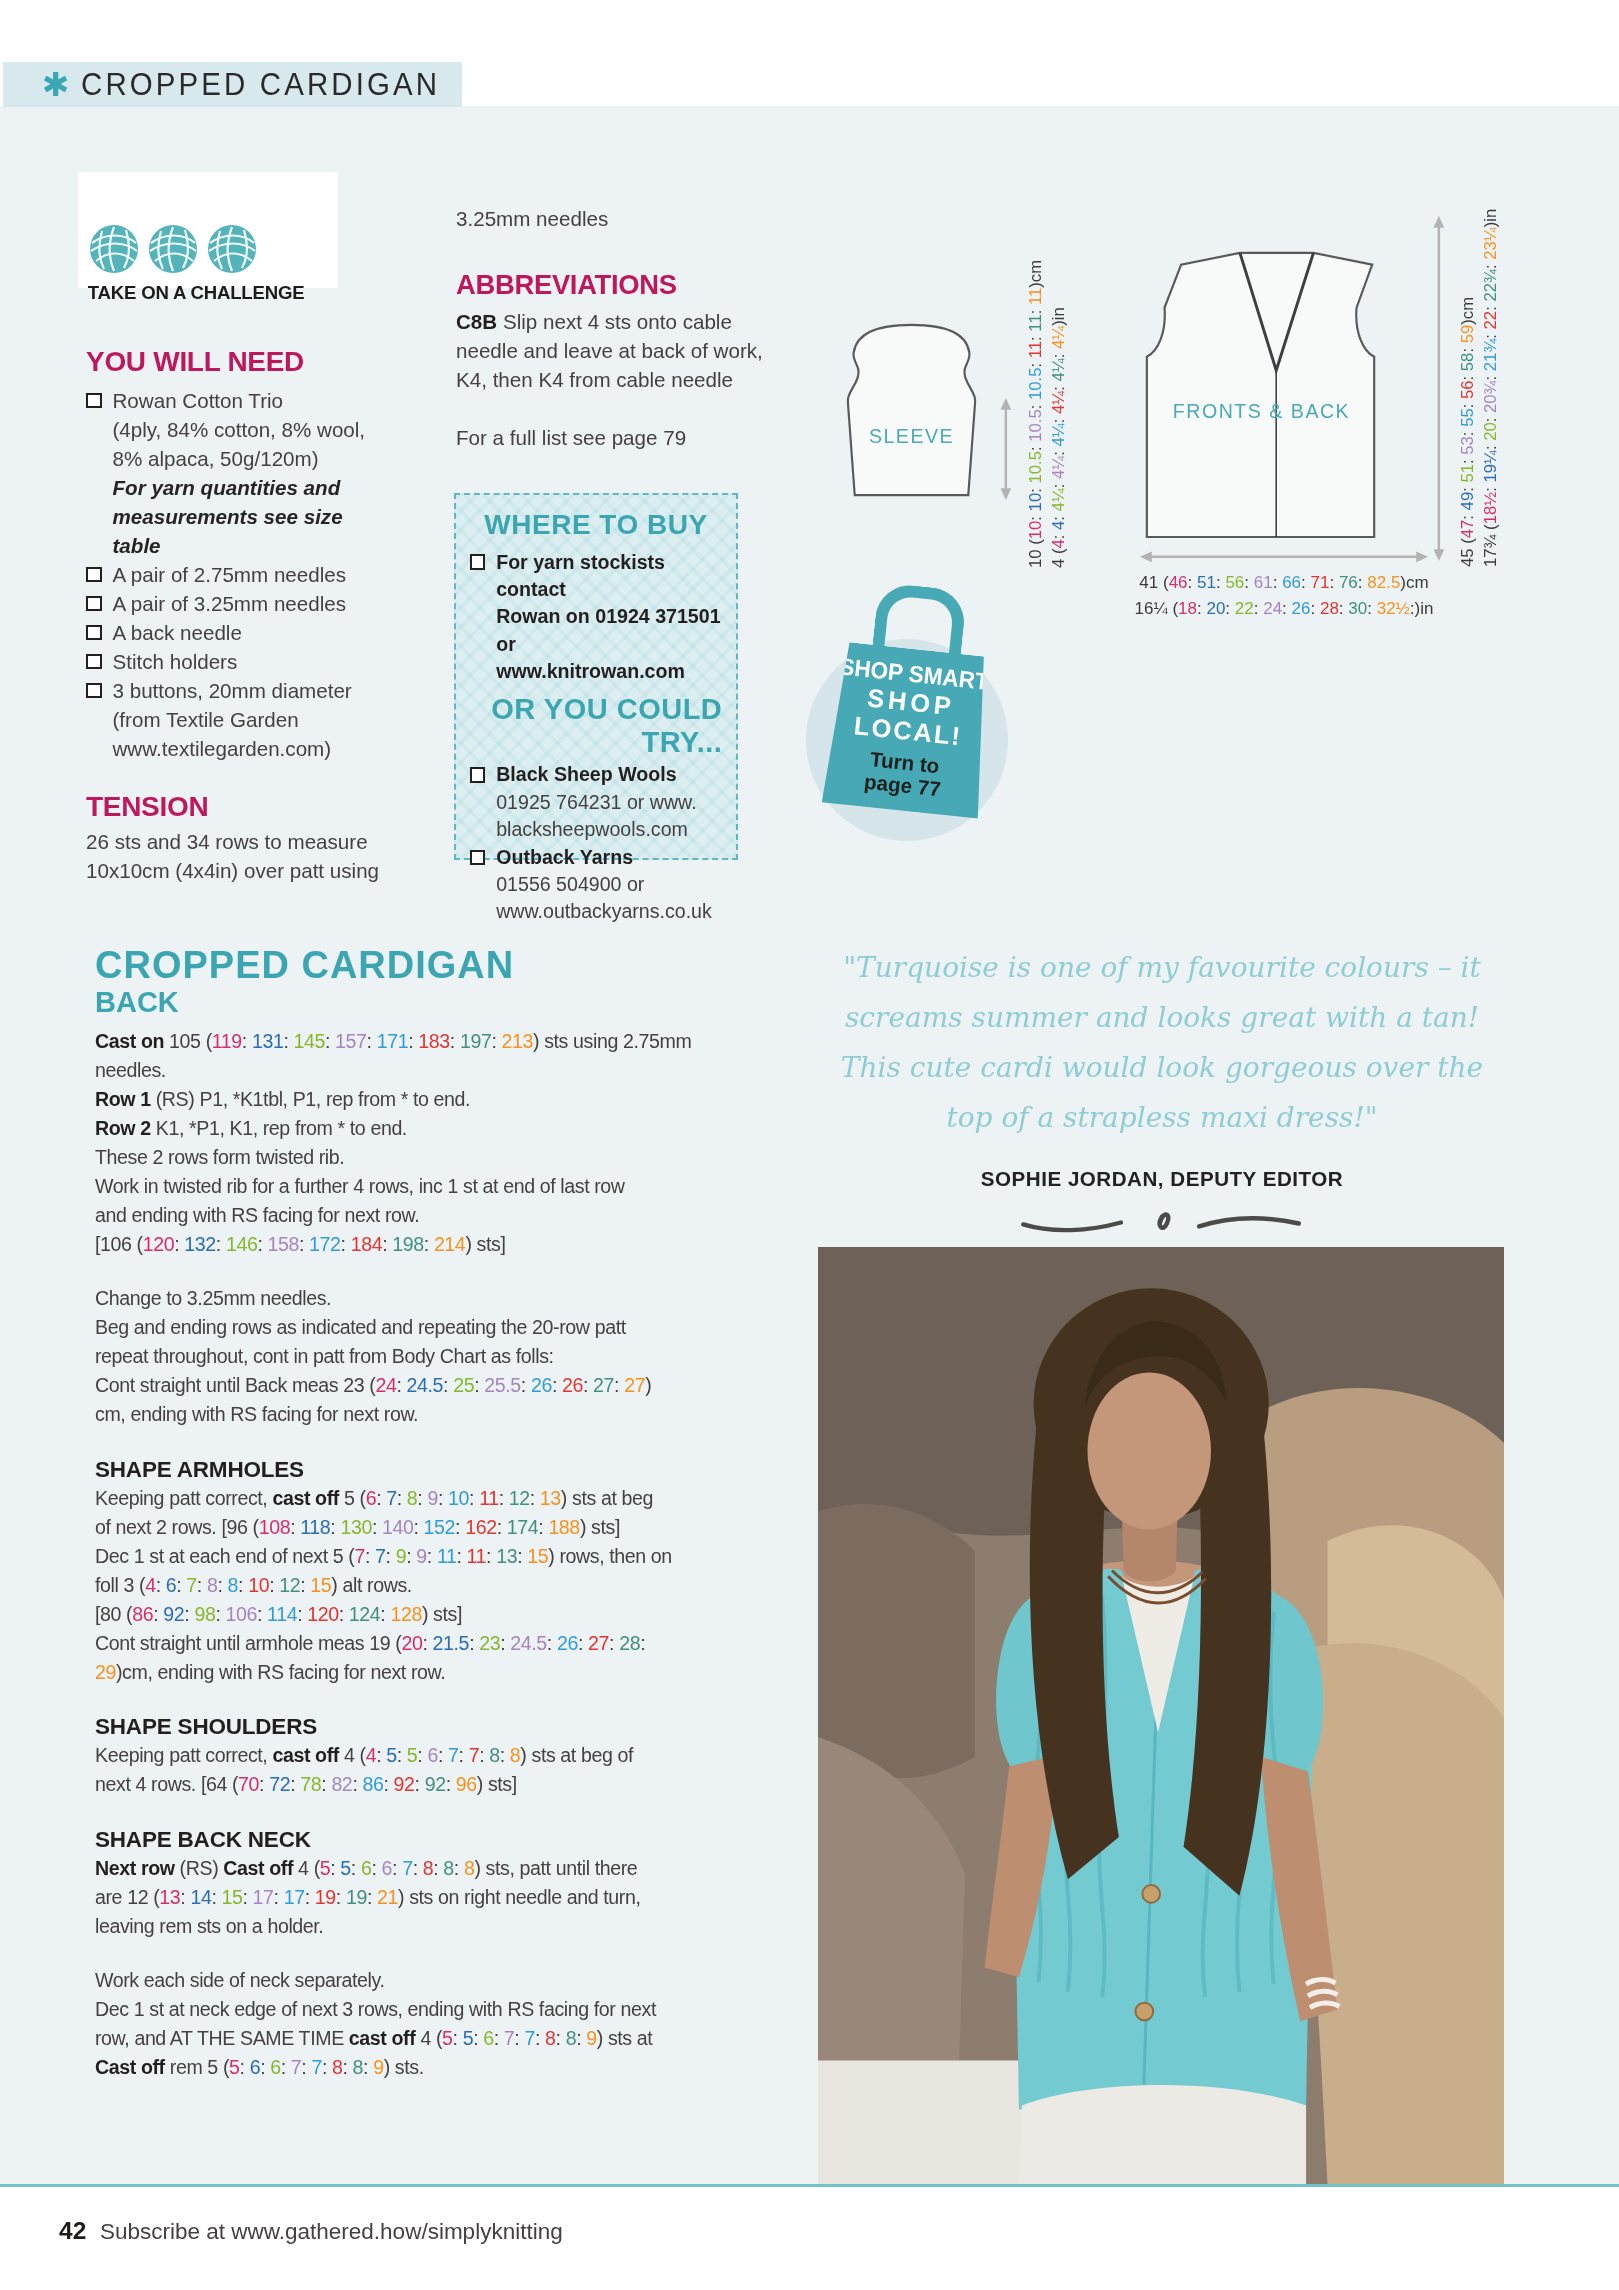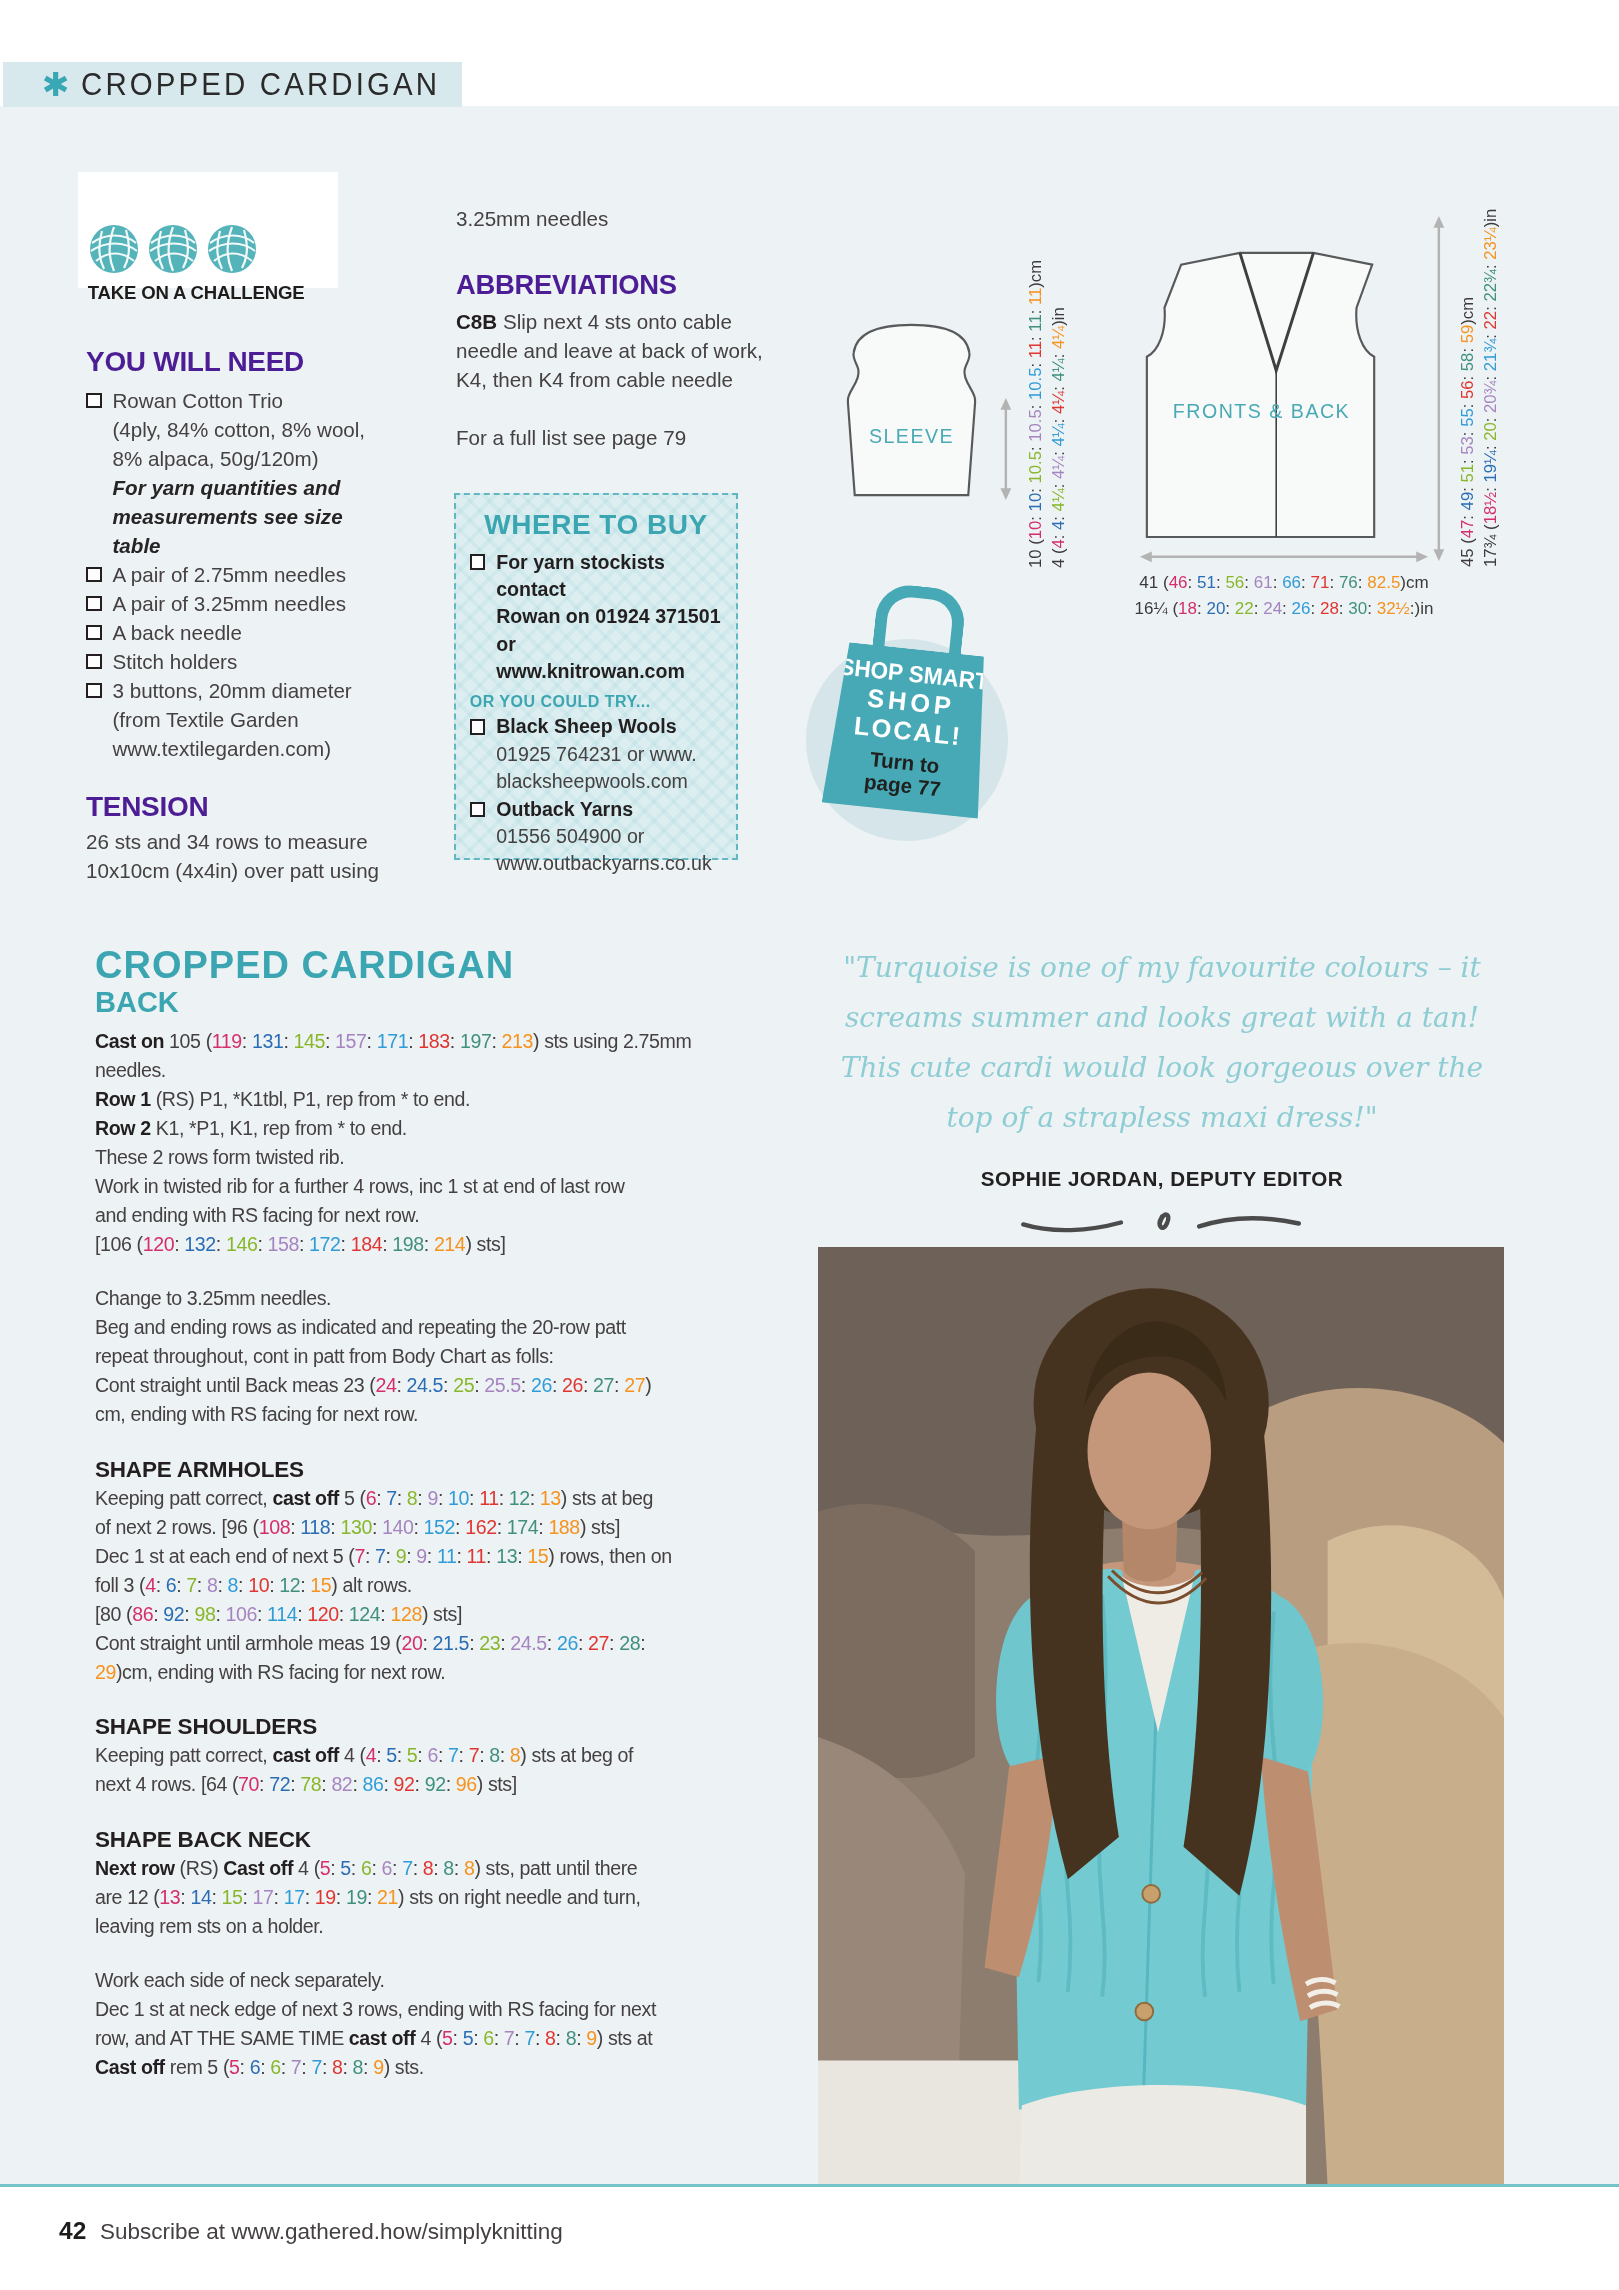--- a/index.html
+++ b/index.html
@@ -14,21 +14,21 @@
   .band-title{font-size:32px;letter-spacing:3.4px;color:#2b2a2a;font-weight:400;white-space:nowrap;
         transform:scaleX(.92);transform-origin:left center;}
 
   
   .badge{position:absolute;left:78px;top:172px;width:260px;height:116px;background:#fff;
          box-sizing:border-box;padding:51px 7.8px 0 9.8px;}
   .balls{display:flex;gap:6.9px;}
   .badge-label{font-size:18.6px;font-weight:800;color:#1d1c1b;letter-spacing:-0.2px;margin-top:6.9px;white-space:nowrap;}
 
   
-  .h-teal{color:#4c1d95;font-weight:800;font-size:28px;line-height:33px;letter-spacing:-0.3px;}
+  .h-teal{color:#be185d;font-weight:800;font-size:28px;line-height:33px;letter-spacing:-0.3px;}
   .cl-item{font-size:20.6px;line-height:29px;}
   .cl-first{position:relative;padding-left:26.5px;}
   .cl-rest{padding-left:26.5px;}
   .cbx{position:absolute;left:0;top:6.9px;width:11.8px;height:11.8px;border:2.9px solid #231f20;background:#fdfdfd;}
 
   .col-left{position:absolute;left:86px;top:345px;width:304px;}
   .ywn-h{margin-bottom:7.8px;}
   .tension-h{margin-top:27.4px;margin-bottom:3.9px;}
   .tension-lines div{font-size:20.6px;line-height:29px;}
 
@@ -37,21 +37,21 @@
   .mid-note{margin-top:29px;}
 
   
   .wtb{position:absolute;left:454px;top:493px;width:284px;height:367px;box-sizing:border-box;
        border:2.9px dashed #62b8c2;background:#dceef0;padding:11.8px 13.7px;
        background-image:repeating-linear-gradient(45deg,rgba(103,186,194,.10) 0 3.9px,transparent 3.9px 13.7px),
                         repeating-linear-gradient(-45deg,rgba(103,186,194,.10) 0 3.9px,transparent 3.9px 13.7px);}
   .wtb-h{text-align:center;font-size:28px;color:#3ba6b2;font-weight:800;letter-spacing:0.5px;margin:2px 0 7.8px;}
   .wtb .cl-item{font-size:19.6px;line-height:27.4px;}
   .wtb .cbx{top:5.9px;}
-  .or-h{text-align:left;color:#3ba6b2;font-weight:800;font-size:16px;margin:7.8px 0 2px;letter-spacing:0.5px;}
+  .or-h{text-align:right;color:#3ba6b2;font-weight:800;font-size:29px;margin:7.8px 0 2px;letter-spacing:0.5px;}
 
   
   .tote-circle{position:absolute;left:806px;top:639px;width:202px;height:202px;border-radius:50%;background:#d5e5ea;}
   .tote{position:absolute;left:828px;top:586px;width:167px;transform:rotate(6deg);}
   .tote-handle{width:65px;height:55px;border:12.7px solid #46a9b5;border-bottom:0;border-radius:35px 35px 0 0;margin:0 auto -3.9px;}
   .tote-body{width:157px;margin:0 auto;background:#46a9b5;clip-path:polygon(7% 0,93% 0,100% 100%,0 100%);
              padding:11.8px 0 13.7px;text-align:center;}
   .ts1{color:#fff;font-size:23.5px;font-weight:800;transform:scaleX(.96);}
   .ts2{color:#fff;font-size:25.5px;font-weight:800;letter-spacing:3.9px;}
   .ts3{color:#fff;font-size:25.5px;font-weight:800;letter-spacing:2px;}

